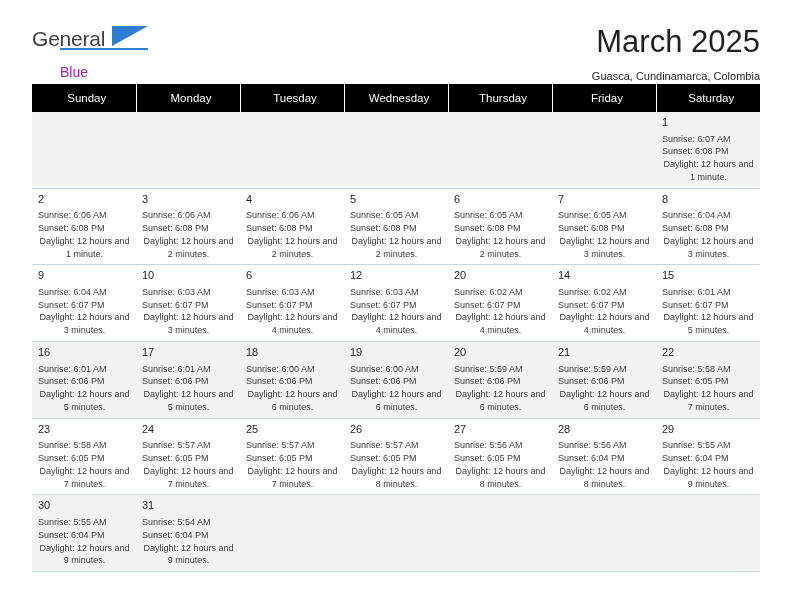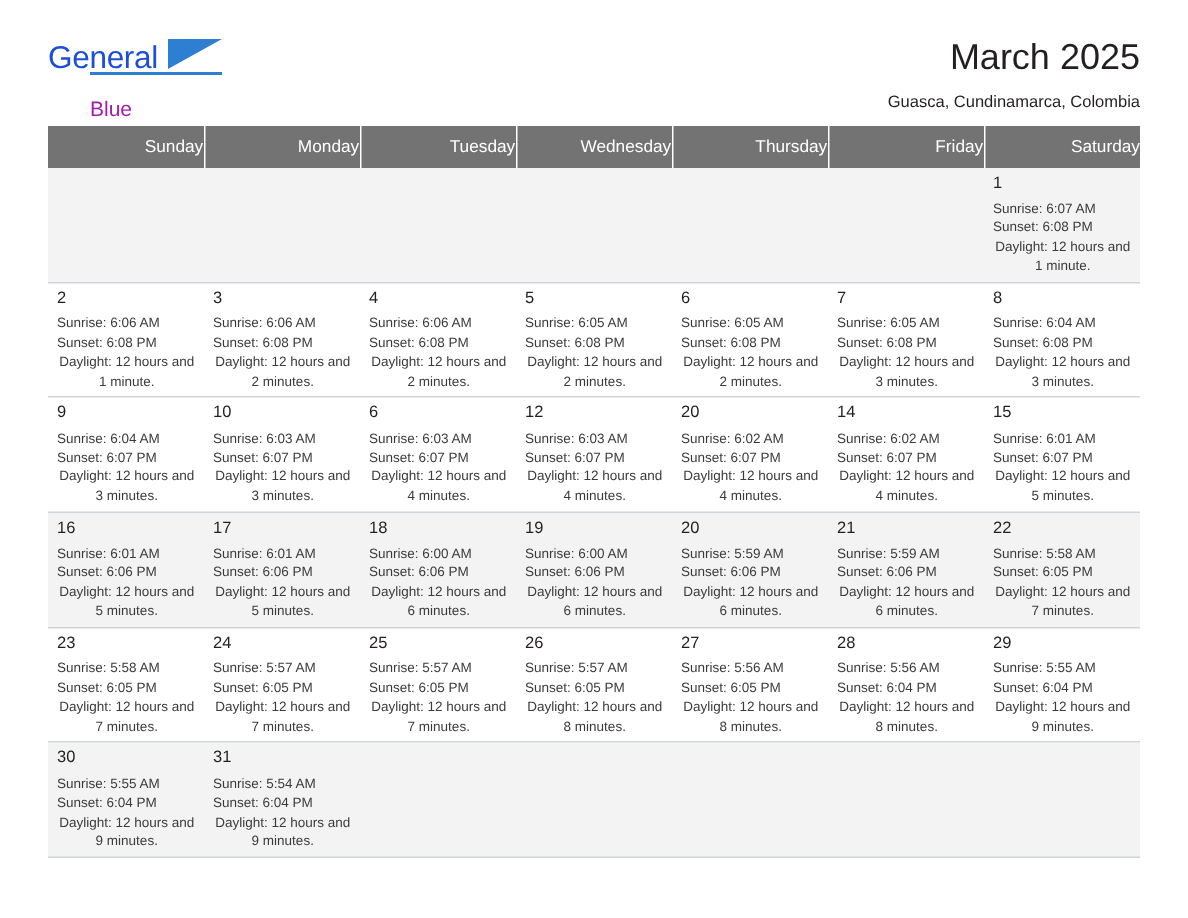--- a/index.html
+++ b/index.html
@@ -31,21 +31,21 @@
     box-sizing: border-box;
   }
   .logo {
     position: relative;
     width: 115px;
     height: 52px;
     flex: 0 0 auto;
   }
   .logo .general {
     font-size: 21px;
-    color: #1d4ed8;
+    color: #404040;
     letter-spacing: -0.2px;
     line-height: 1;
     position: absolute;
     top: 2px;
     left: 0;
   }
   .logo .blue {
     font-size: 14px;
     color: #a21caf;
     line-height: 1;
@@ -68,43 +68,43 @@
     left: 28px;
     width: 88px;
     height: 2px;
     background: #2f7fd0;
   }
   .title-block {
     text-align: right;
     padding-top: 0;
   }
   .title-block .month-year {
-    font-size: 24px;
+    font-size: 31px;
     color: #231f20;
     line-height: 1.05;
   }
   .title-block .location {
     font-size: 11px;
     color: #231f20;
     margin-top: 11px;
   }
 
   
   .calendar {
     margin-top: 12px;
     width: 728px;
     border-collapse: collapse;
     table-layout: fixed;
   }
   .calendar th {
-    background: #737373;
+    background: #000000;
     color: #ffffff;
     font-size: 11.5px;
     font-weight: normal;
-    text-align: right;
+    text-align: center;
     padding: 5px 0 5px 6px;
     border-right: 1px solid #ffffff;
     height: 18px;
   }
   .calendar th:last-child { border-right: none; }
 
   .calendar td {
     vertical-align: top;
     height: 70px;
     padding: 3px 5px 4px 6px;

